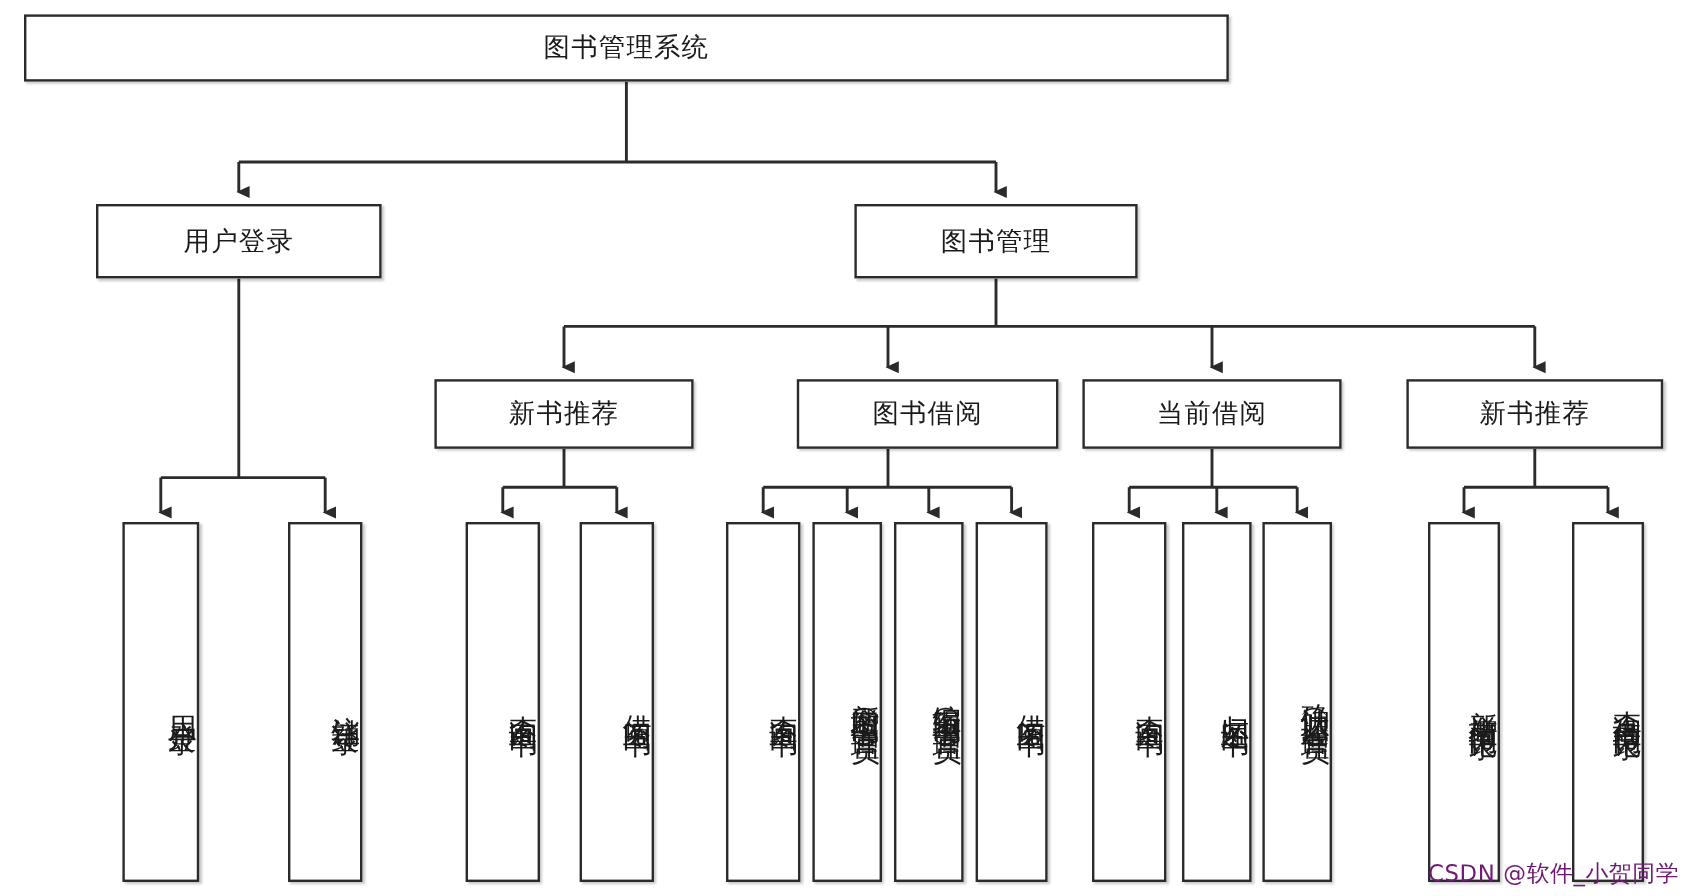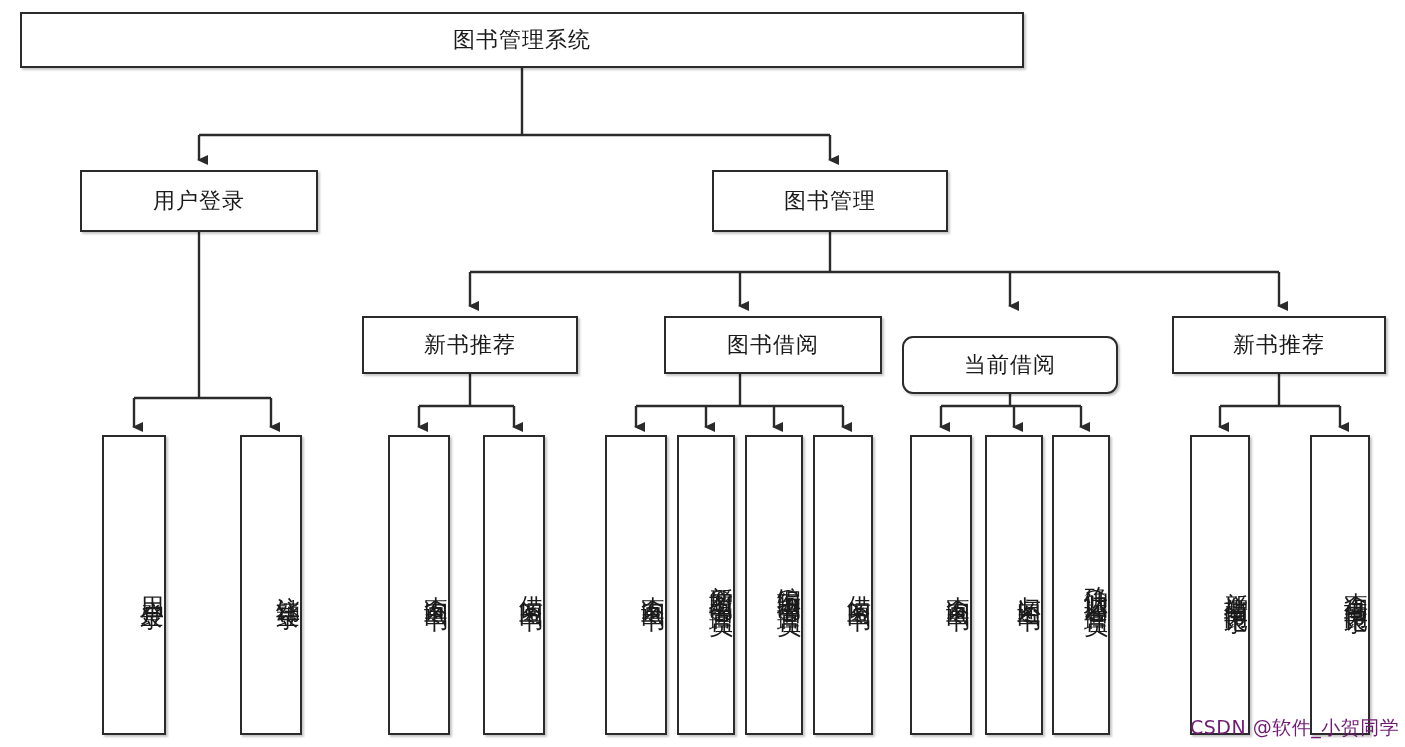--- a/index.html
+++ b/index.html
@@ -130,21 +130,21 @@
   <div class="node horiz" id="n-l3-0" style="left: 362px; top: 316px; width: 216px; height: 58px;">
     <span>新书推荐</span>
   </div>
 
   <div class="node horiz" id="n-l2-1" style="left: 712px; top: 170px; width: 236px; height: 62px;">
     <span>图书管理</span>
   </div>
   <div class="node horiz" id="n-l3-1" style="left: 664px; top: 316px; width: 218px; height: 58px;">
     <span>图书借阅</span>
   </div>
-  <div class="node horiz" id="n-l3-2" style="left: 902px; top: 336px; width: 216px; height: 58px; border-radius: 11px;">
+  <div class="node horiz" id="n-l3-2" style="left: 902px; top: 316px; width: 216px; height: 58px;">
     <span>当前借阅</span>
   </div>
   <div class="node horiz" id="n-l3-3" style="left: 1172px; top: 316px; width: 214px; height: 58px;">
     <span>新书推荐</span>
   </div>
 
   <div class="node vert" id="n-leaf-0" style="left: 102px; top: 435px; width: 64px; height: 300px;">
     <span class="vtext">用户登录</span>
   </div>
   <div class="node vert" id="n-leaf-1" style="left: 240px; top: 435px; width: 62px; height: 300px;">

